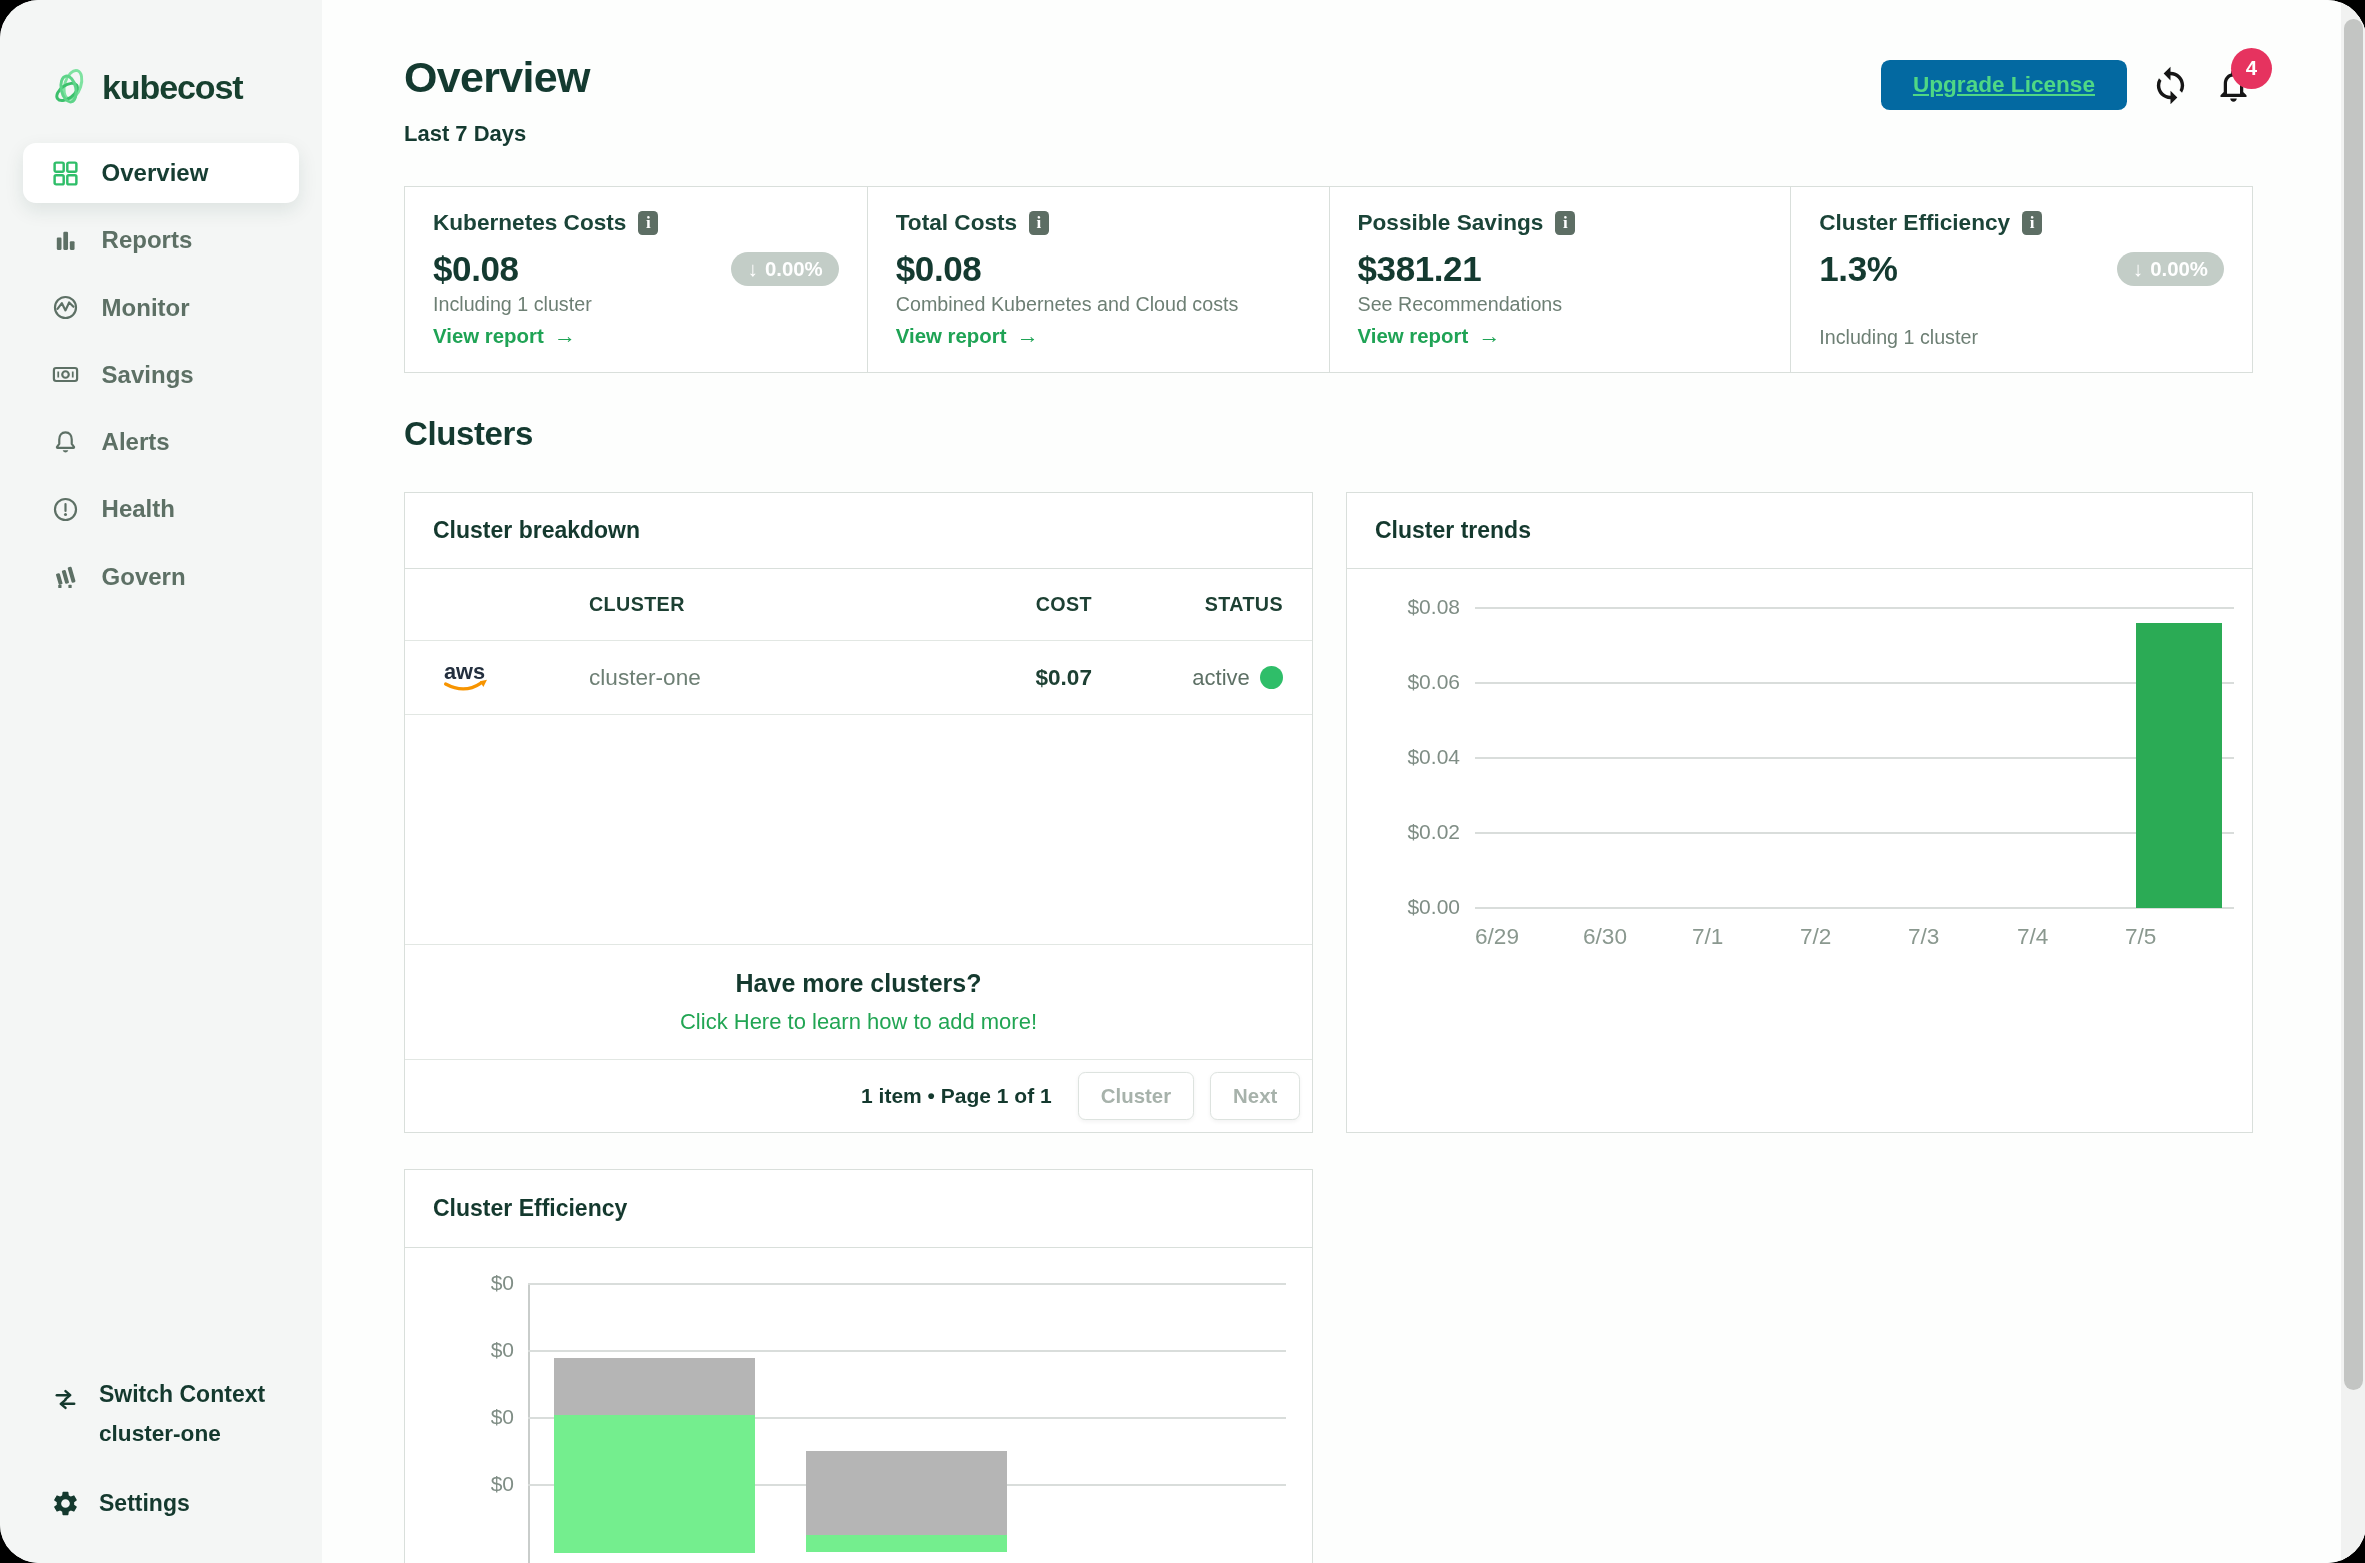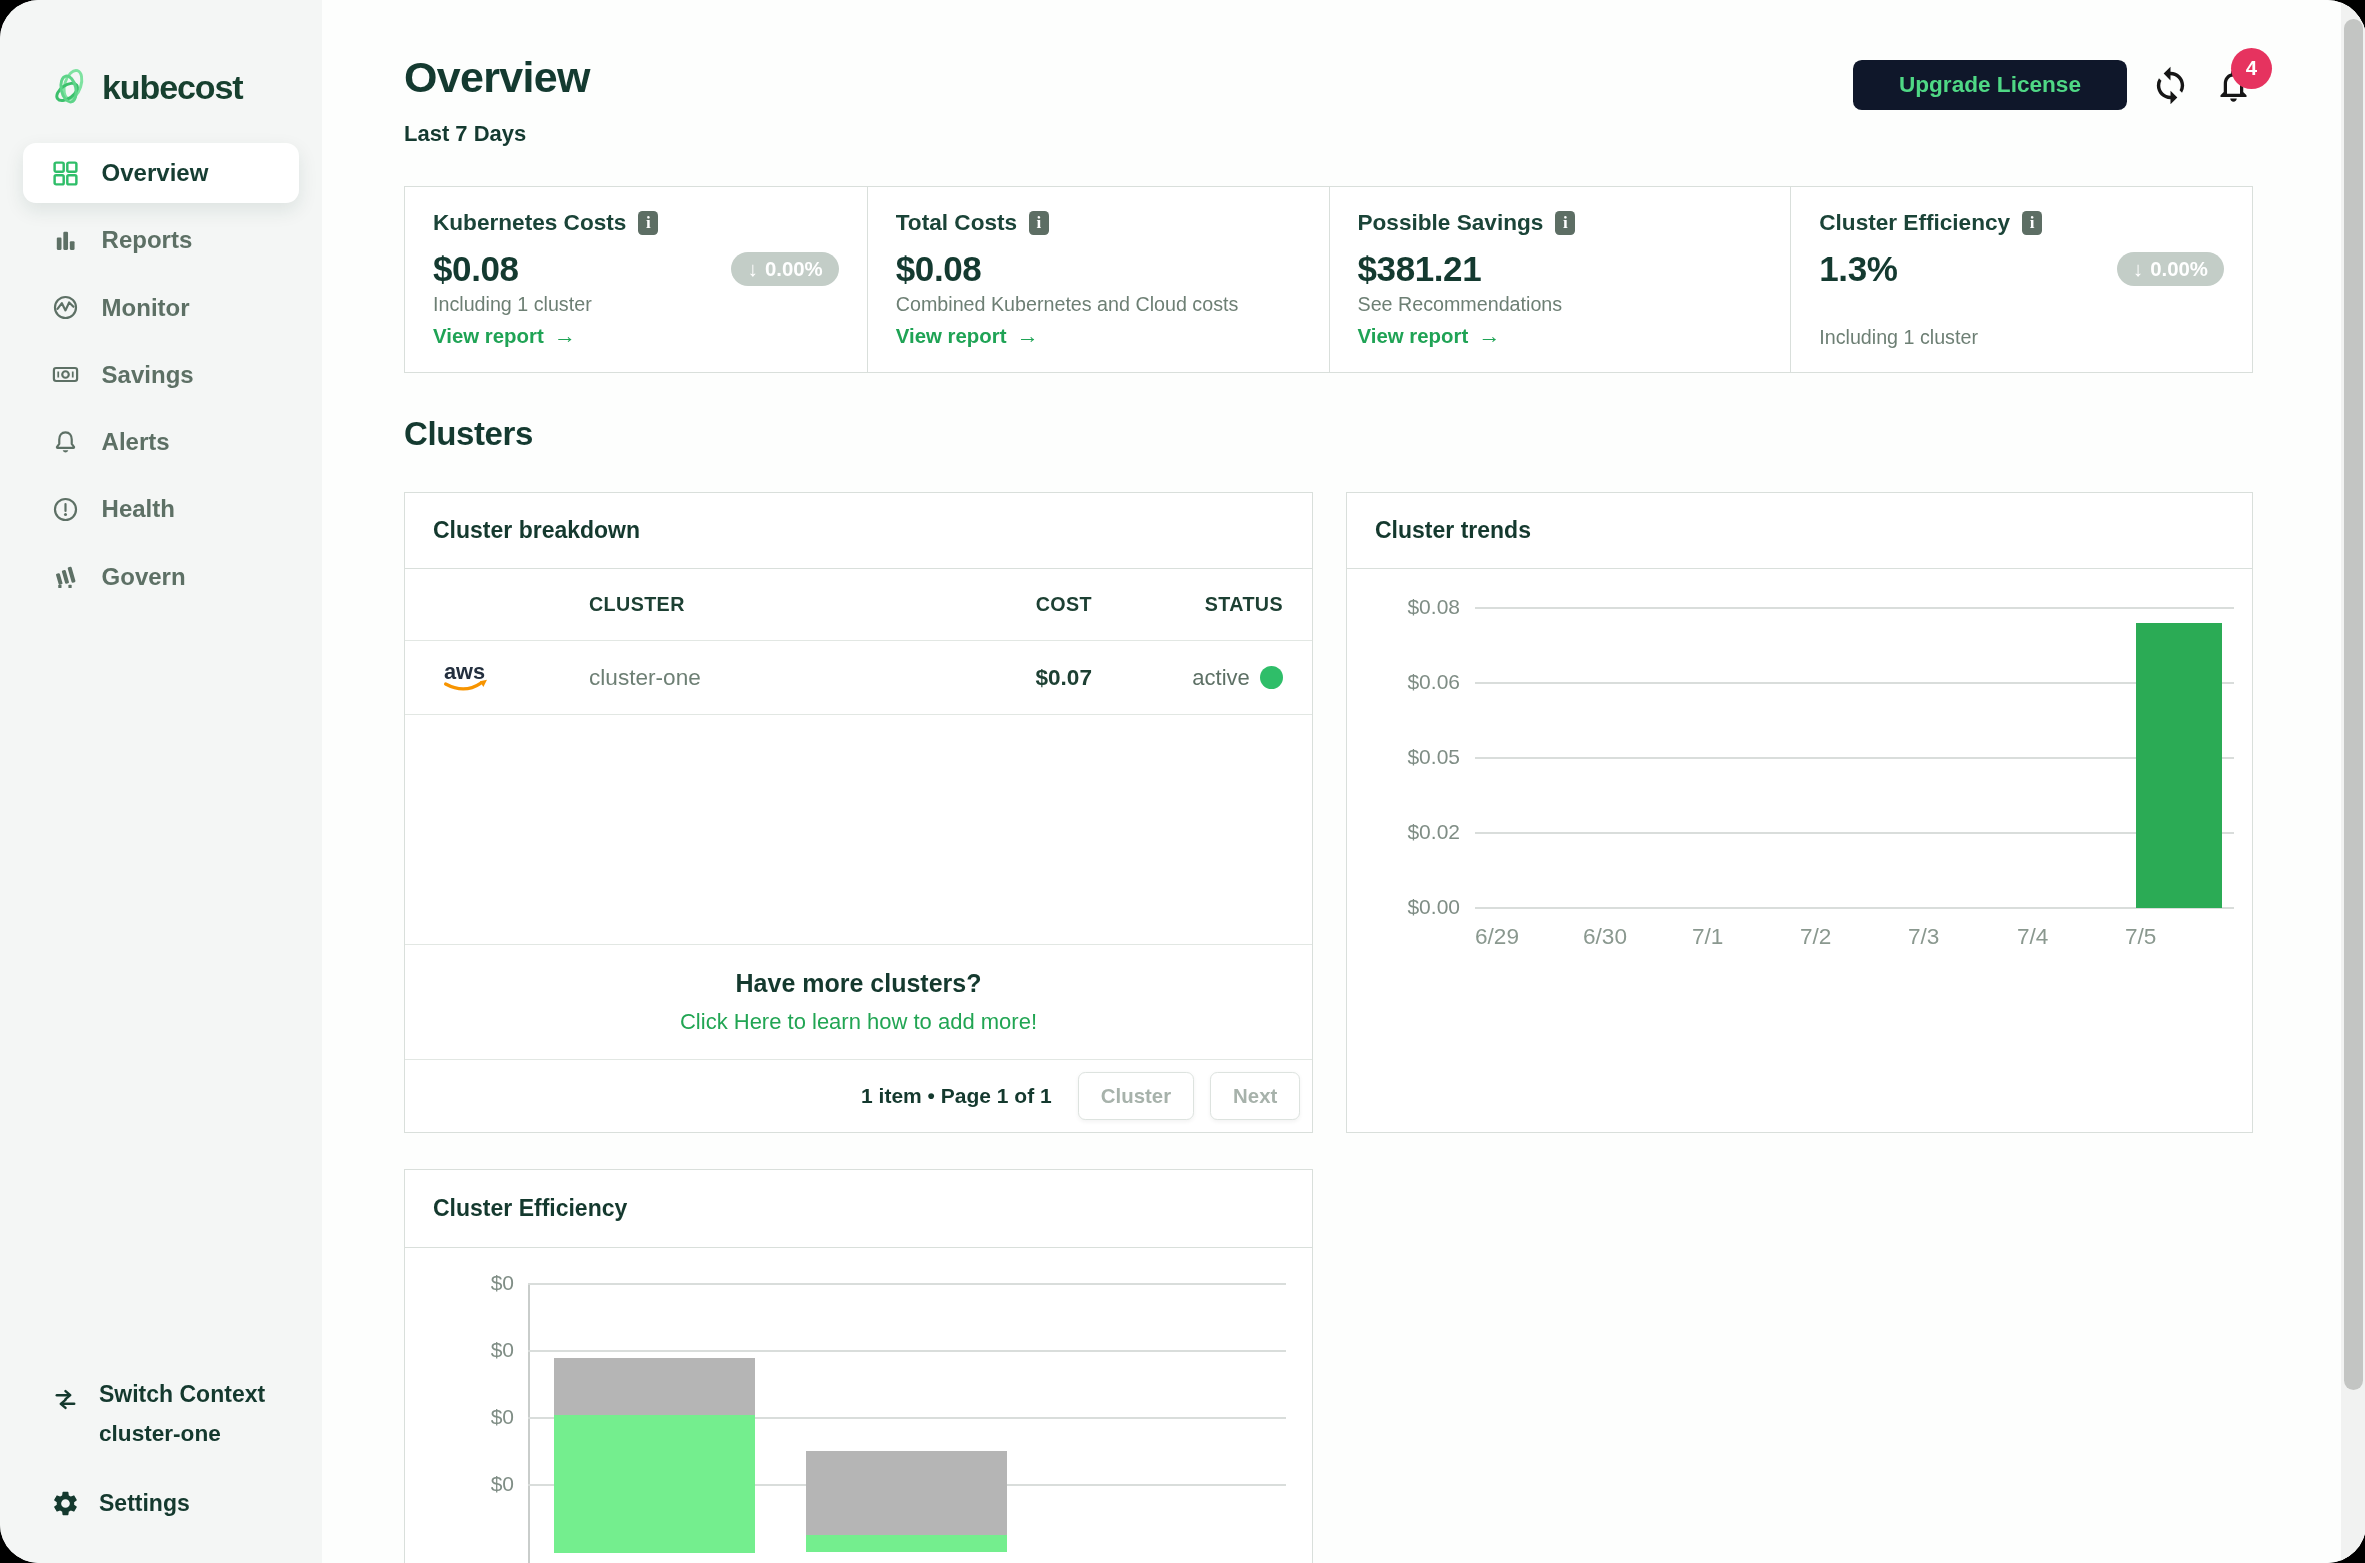--- a/index.html
+++ b/index.html
@@ -25,22 +25,22 @@
   .context-label{font-size:22.6px;font-weight:bold;color:#14392e;}
   .settings-row{display:flex;align-items:center;gap:19px;}
   .ficon{width:29px;height:29px;color:#14392e;display:flex;flex:none;}
 
   
   .main{flex:1;position:relative;background:#fdfefd;}
   .topbar{display:flex;justify-content:space-between;align-items:flex-start;padding:53px 113px 0 82px;}
   .page-title{font-size:43px;font-weight:bold;color:#143a30;letter-spacing:-0.7px;margin:0;}
   .page-subtitle{font-size:22px;font-weight:bold;color:#143a30;margin-top:19px;}
   .controls{display:flex;align-items:center;gap:23px;margin-top:7.3px;}
-  .upgrade-btn{background:#0f172a;color:#4fd885;border:none;border-radius:8.8px;height:50px;padding:0 46px;
-    font-size:22.6px;font-weight:bold;font-family:inherit;cursor:pointer;}
+  .upgrade-btn{background:#0369a1;color:#4fd885;border:none;border-radius:8.8px;height:50px;padding:0 32px;
+    font-size:22.6px;font-weight:bold;font-family:inherit;cursor:pointer;text-decoration:underline;}
   .icon-btn{background:none;border:none;padding:0;cursor:pointer;display:flex;color:#161616;}
   .bell-wrap{position:relative;}
   .notif-badge{position:absolute;top:-17.5px;right:-19px;width:41px;height:41px;border-radius:50%;background:#e6335f;
     color:#fff;font-size:20.4px;font-weight:bold;display:flex;align-items:center;justify-content:center;}
 
   
   .stats{margin:39px 113px 0 82px;height:187px;border:1.5px solid #d9dfdb;display:grid;grid-template-columns:1fr 1fr 1fr 1fr;background:#fff;box-sizing:border-box;}
   .stat-cell{padding:23px 28px;display:flex;flex-direction:column;box-sizing:border-box;}
   .stat-cell + .stat-cell{border-left:1.5px solid #d9dfdb;}
   .stat-top{display:flex;align-items:center;gap:11.7px;}
@@ -358,21 +358,21 @@
       </div>
 
       <div class="card trends">
         <div class="card-header">Cluster trends</div>
         <div class="chart" id="trends-chart">
               <div class="gridline" style="left: 128px; width: 759px; top: 38px;"></div>
               <div class="tick-label" style="left: 0px; width: 113px; top: 25.5px;">$0.08</div>
               <div class="gridline" style="left: 128px; width: 759px; top: 113px;"></div>
               <div class="tick-label" style="left: 0px; width: 113px; top: 101px;">$0.06</div>
               <div class="gridline" style="left: 128px; width: 759px; top: 188px;"></div>
-              <div class="tick-label" style="left: 0px; width: 113px; top: 176px;">$0.05</div>
+              <div class="tick-label" style="left: 0px; width: 113px; top: 176px;">$0.04</div>
               <div class="gridline" style="left: 128px; width: 759px; top: 263px;"></div>
               <div class="tick-label" style="left: 0px; width: 113px; top: 251px;">$0.02</div>
               <div class="gridline" style="left: 128px; width: 759px; top: 338px;"></div>
               <div class="tick-label" style="left: 0px; width: 113px; top: 326px;">$0.00</div>
               <div class="x-label" style="left: 128px; width: 108px; top: 355px;">6/29</div>
               <div class="x-label" style="left: 236px; width: 108px; top: 355px;">6/30</div>
               <div class="x-label" style="left: 345px; width: 108px; top: 355px;">7/1</div>
               <div class="x-label" style="left: 453px; width: 108px; top: 355px;">7/2</div>
               <div class="x-label" style="left: 561px; width: 108px; top: 355px;">7/3</div>
               <div class="x-label" style="left: 670px; width: 108px; top: 355px;">7/4</div>

